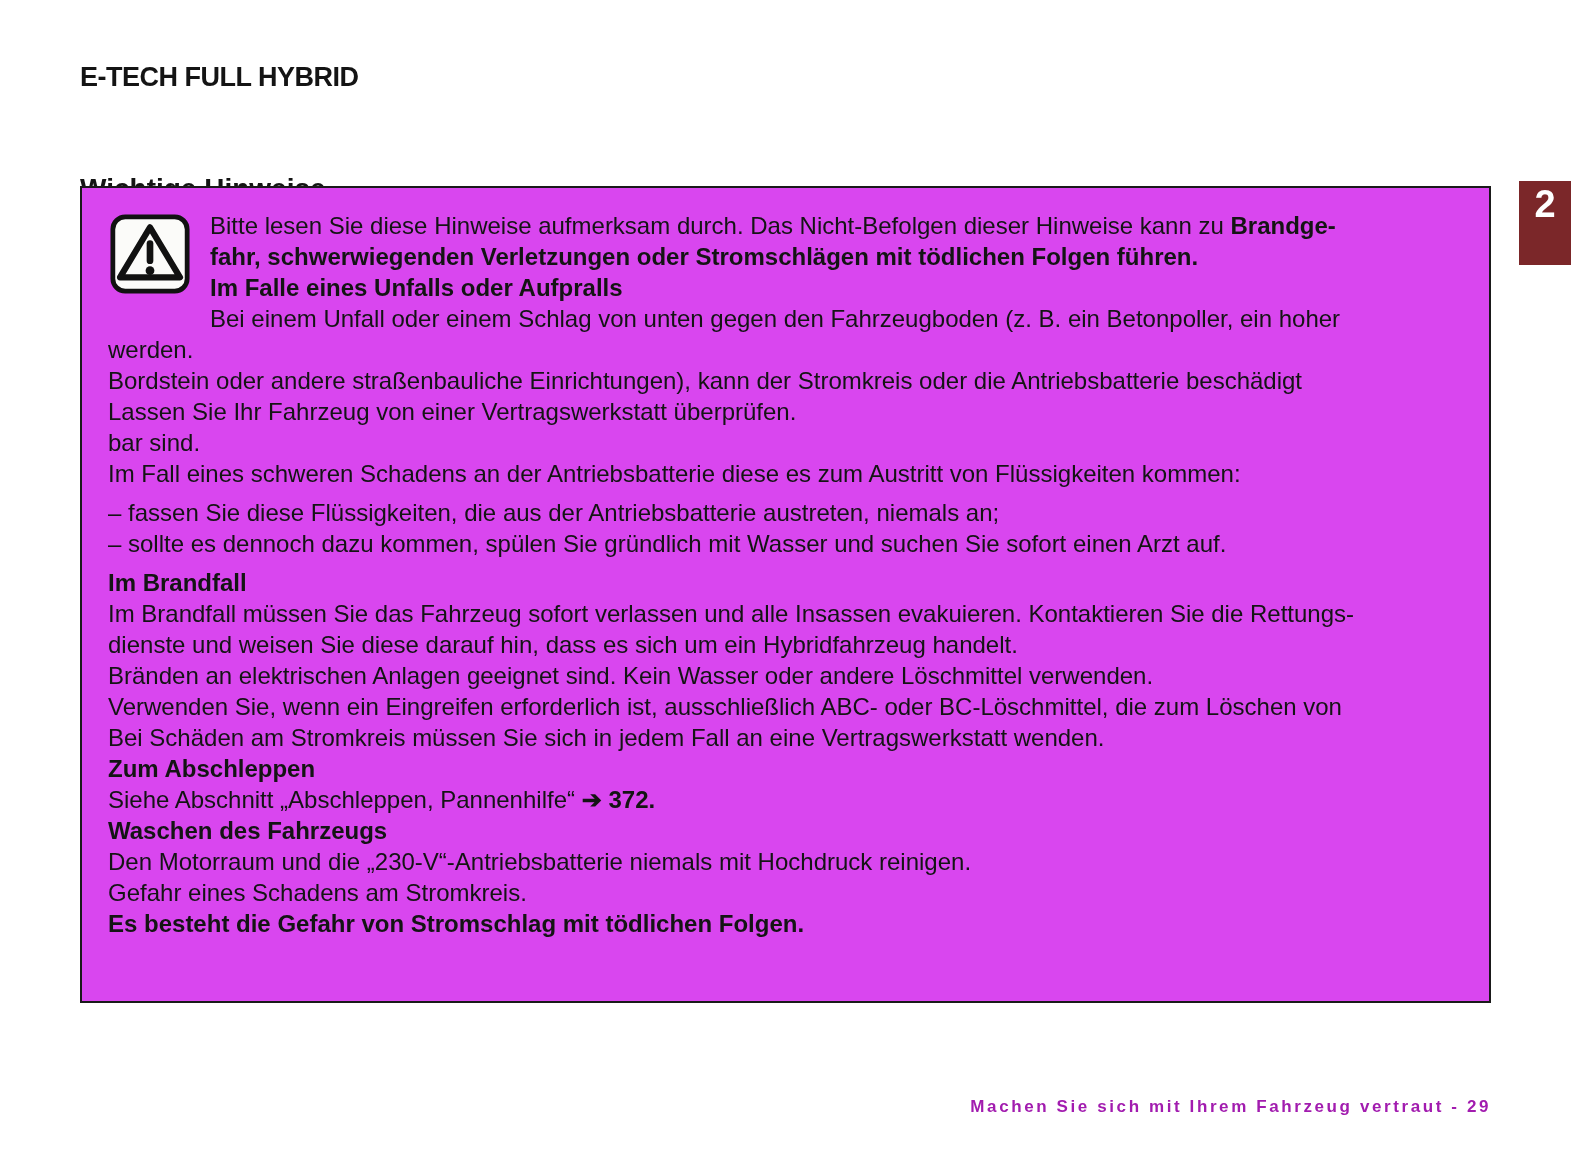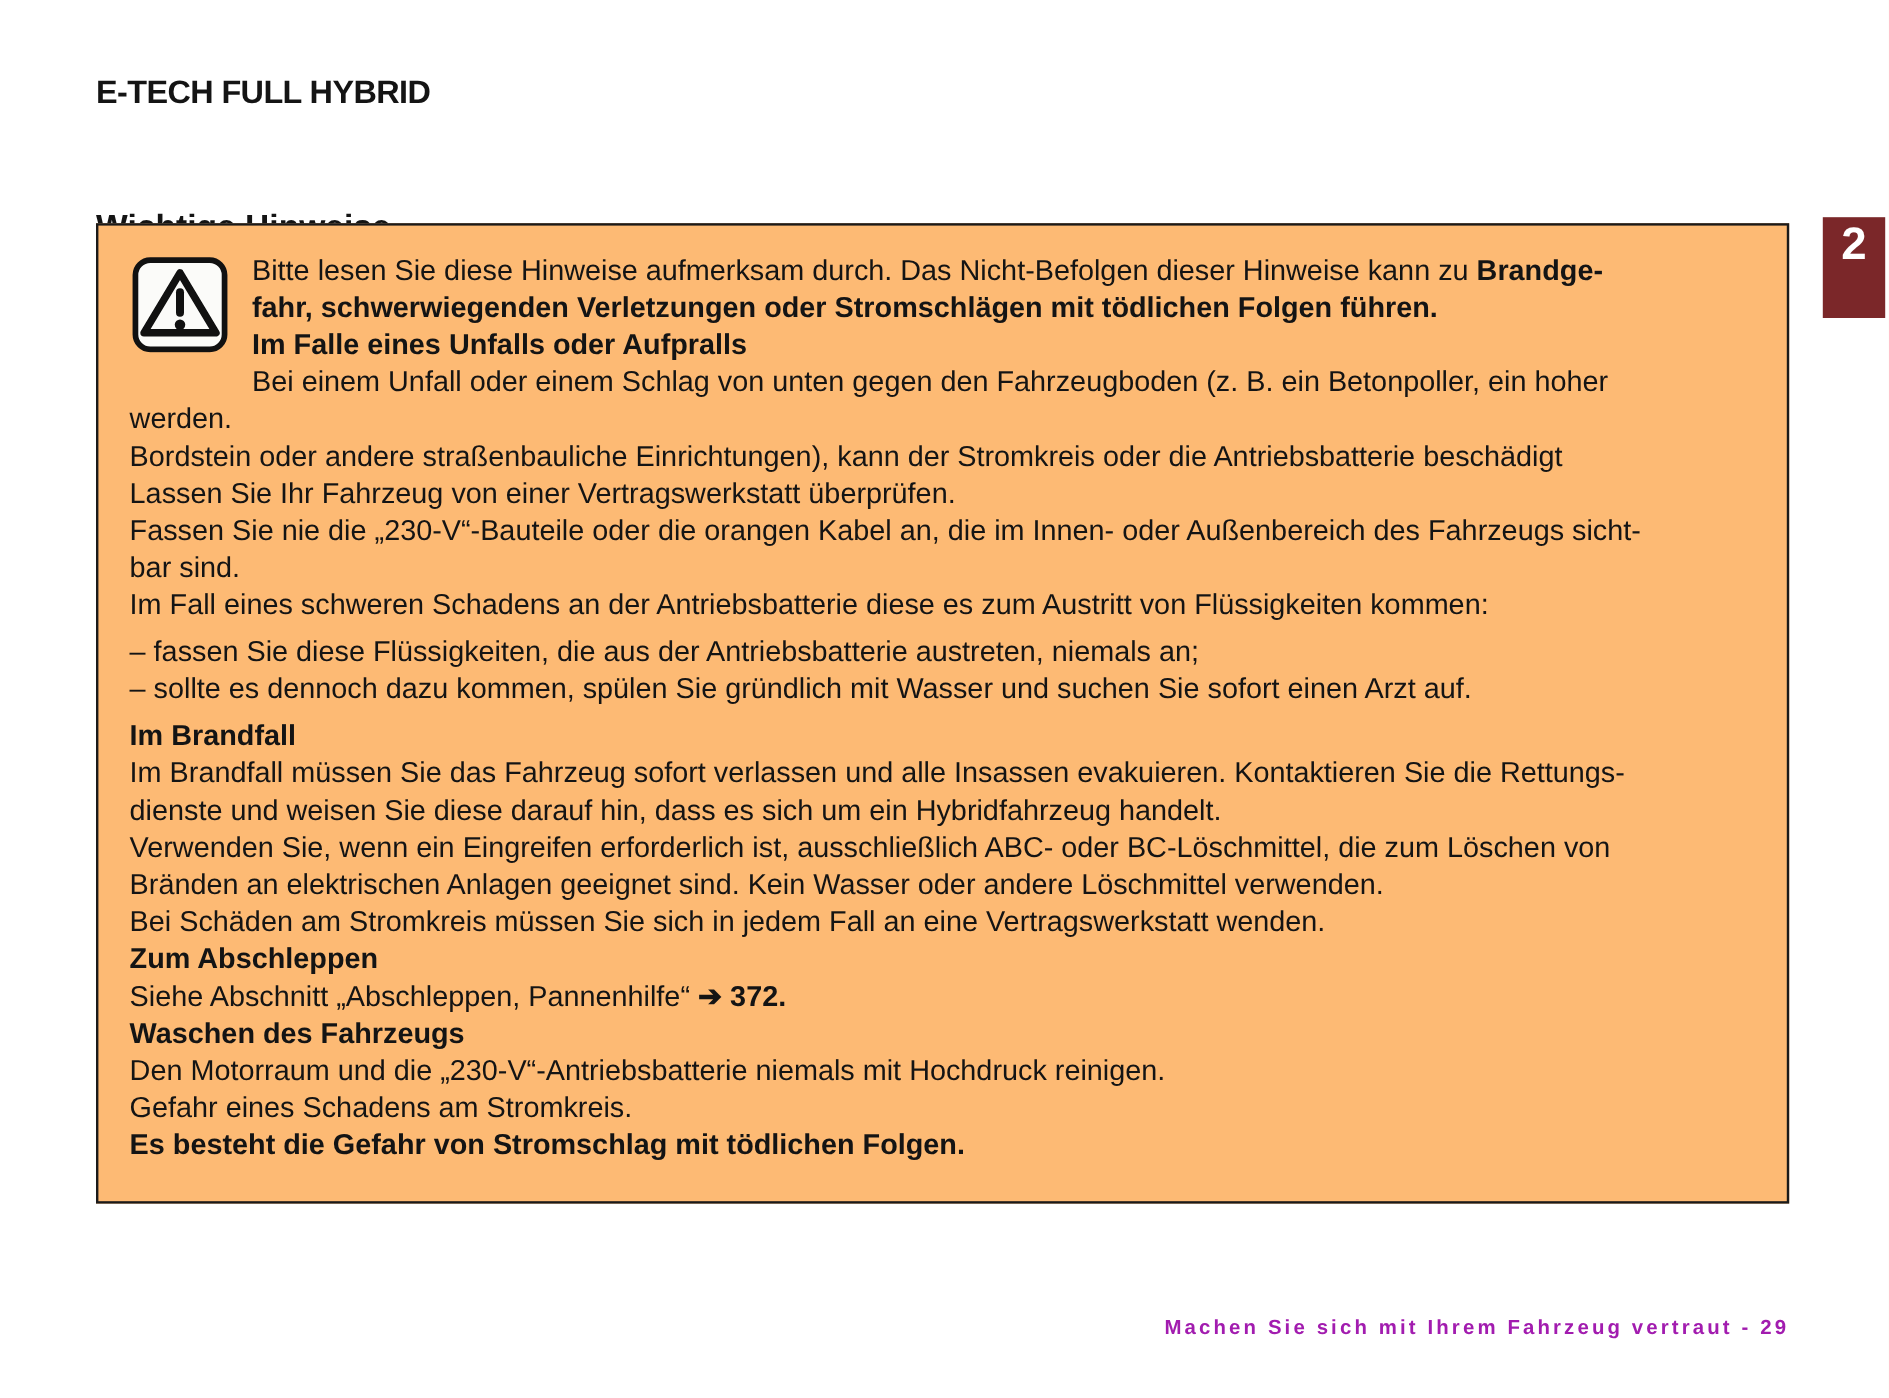--- a/index.html
+++ b/index.html
@@ -48,21 +48,21 @@
     align-items: flex-start;
     padding-top: 2px;
     box-sizing: border-box;
   }
   .warning-box {
     position: absolute;
     left: 80px;
     top: 186px;
     width: 1411px;
     height: 817px;
-    background: #fdba74;
+    background: #d946ef;
     border: 2px solid #1a1a1a;
     box-sizing: border-box;
     padding: 22px 26px 0 26px;
   }
   .warning-icon {
     position: absolute;
     left: 28px;
     top: 26px;
     width: 80px;
     height: 80px;
@@ -108,30 +108,29 @@
     </svg>
   </span>
   <div id="warning-lines">
       <div class="wline beside"><span>Bitte lesen Sie diese Hinweise aufmerksam durch. Das Nicht-Befolgen dieser Hinweise kann zu </span><span class="b">Brandge-</span></div>
       <div class="wline beside"><span class="b">fahr, schwerwiegenden Verletzungen oder Stromschlägen mit tödlichen Folgen führen.</span></div>
       <div class="wline beside"><span class="b">Im Falle eines Unfalls oder Aufpralls</span></div>
       <div class="wline beside"><span>Bei einem Unfall oder einem Schlag von unten gegen den Fahrzeugboden (z. B. ein Betonpoller, ein hoher</span></div>
       <div class="wline"><span>werden.</span></div>
       <div class="wline"><span>Bordstein oder andere straßenbauliche Einrichtungen), kann der Stromkreis oder die Antriebsbatterie beschädigt</span></div>
       <div class="wline"><span>Lassen Sie Ihr Fahrzeug von einer Vertragswerkstatt überprüfen.</span></div>
-      <div class="wline"><span>Fassen Sie nie die „230-V“-Bauteile oder die orangen Kabel an, die im Innen- oder Außenbereich des Fahrzeugs sicht-</span></div>
       <div class="wline"><span>bar sind.</span></div>
       <div class="wline"><span>Im Fall eines schweren Schadens an der Antriebsbatterie diese es zum Austritt von Flüssigkeiten kommen:</span></div>
       <div class="wline gap"><span>– fassen Sie diese Flüssigkeiten, die aus der Antriebsbatterie austreten, niemals an;</span></div>
       <div class="wline"><span>– sollte es dennoch dazu kommen, spülen Sie gründlich mit Wasser und suchen Sie sofort einen Arzt auf.</span></div>
       <div class="wline gap"><span class="b">Im Brandfall</span></div>
       <div class="wline"><span>Im Brandfall müssen Sie das Fahrzeug sofort verlassen und alle Insassen evakuieren. Kontaktieren Sie die Rettungs-</span></div>
       <div class="wline"><span>dienste und weisen Sie diese darauf hin, dass es sich um ein Hybridfahrzeug handelt.</span></div>
+      <div class="wline"><span>Bränden an elektrischen Anlagen geeignet sind. Kein Wasser oder andere Löschmittel verwenden.</span></div>
       <div class="wline"><span>Verwenden Sie, wenn ein Eingreifen erforderlich ist, ausschließlich ABC- oder BC-Löschmittel, die zum Löschen von</span></div>
-      <div class="wline"><span>Bränden an elektrischen Anlagen geeignet sind. Kein Wasser oder andere Löschmittel verwenden.</span></div>
       <div class="wline"><span>Bei Schäden am Stromkreis müssen Sie sich in jedem Fall an eine Vertragswerkstatt wenden.</span></div>
       <div class="wline"><span class="b">Zum Abschleppen</span></div>
       <div class="wline"><span>Siehe Abschnitt „Abschleppen, Pannenhilfe“ </span><span class="b">➔ 372.</span></div>
       <div class="wline"><span class="b">Waschen des Fahrzeugs</span></div>
       <div class="wline"><span>Den Motorraum und die „230-V“-Antriebsbatterie niemals mit Hochdruck reinigen.</span></div>
       <div class="wline"><span>Gefahr eines Schadens am Stromkreis.</span></div>
       <div class="wline"><span class="b">Es besteht die Gefahr von Stromschlag mit tödlichen Folgen.</span></div>
     </div>
 </div>
 

